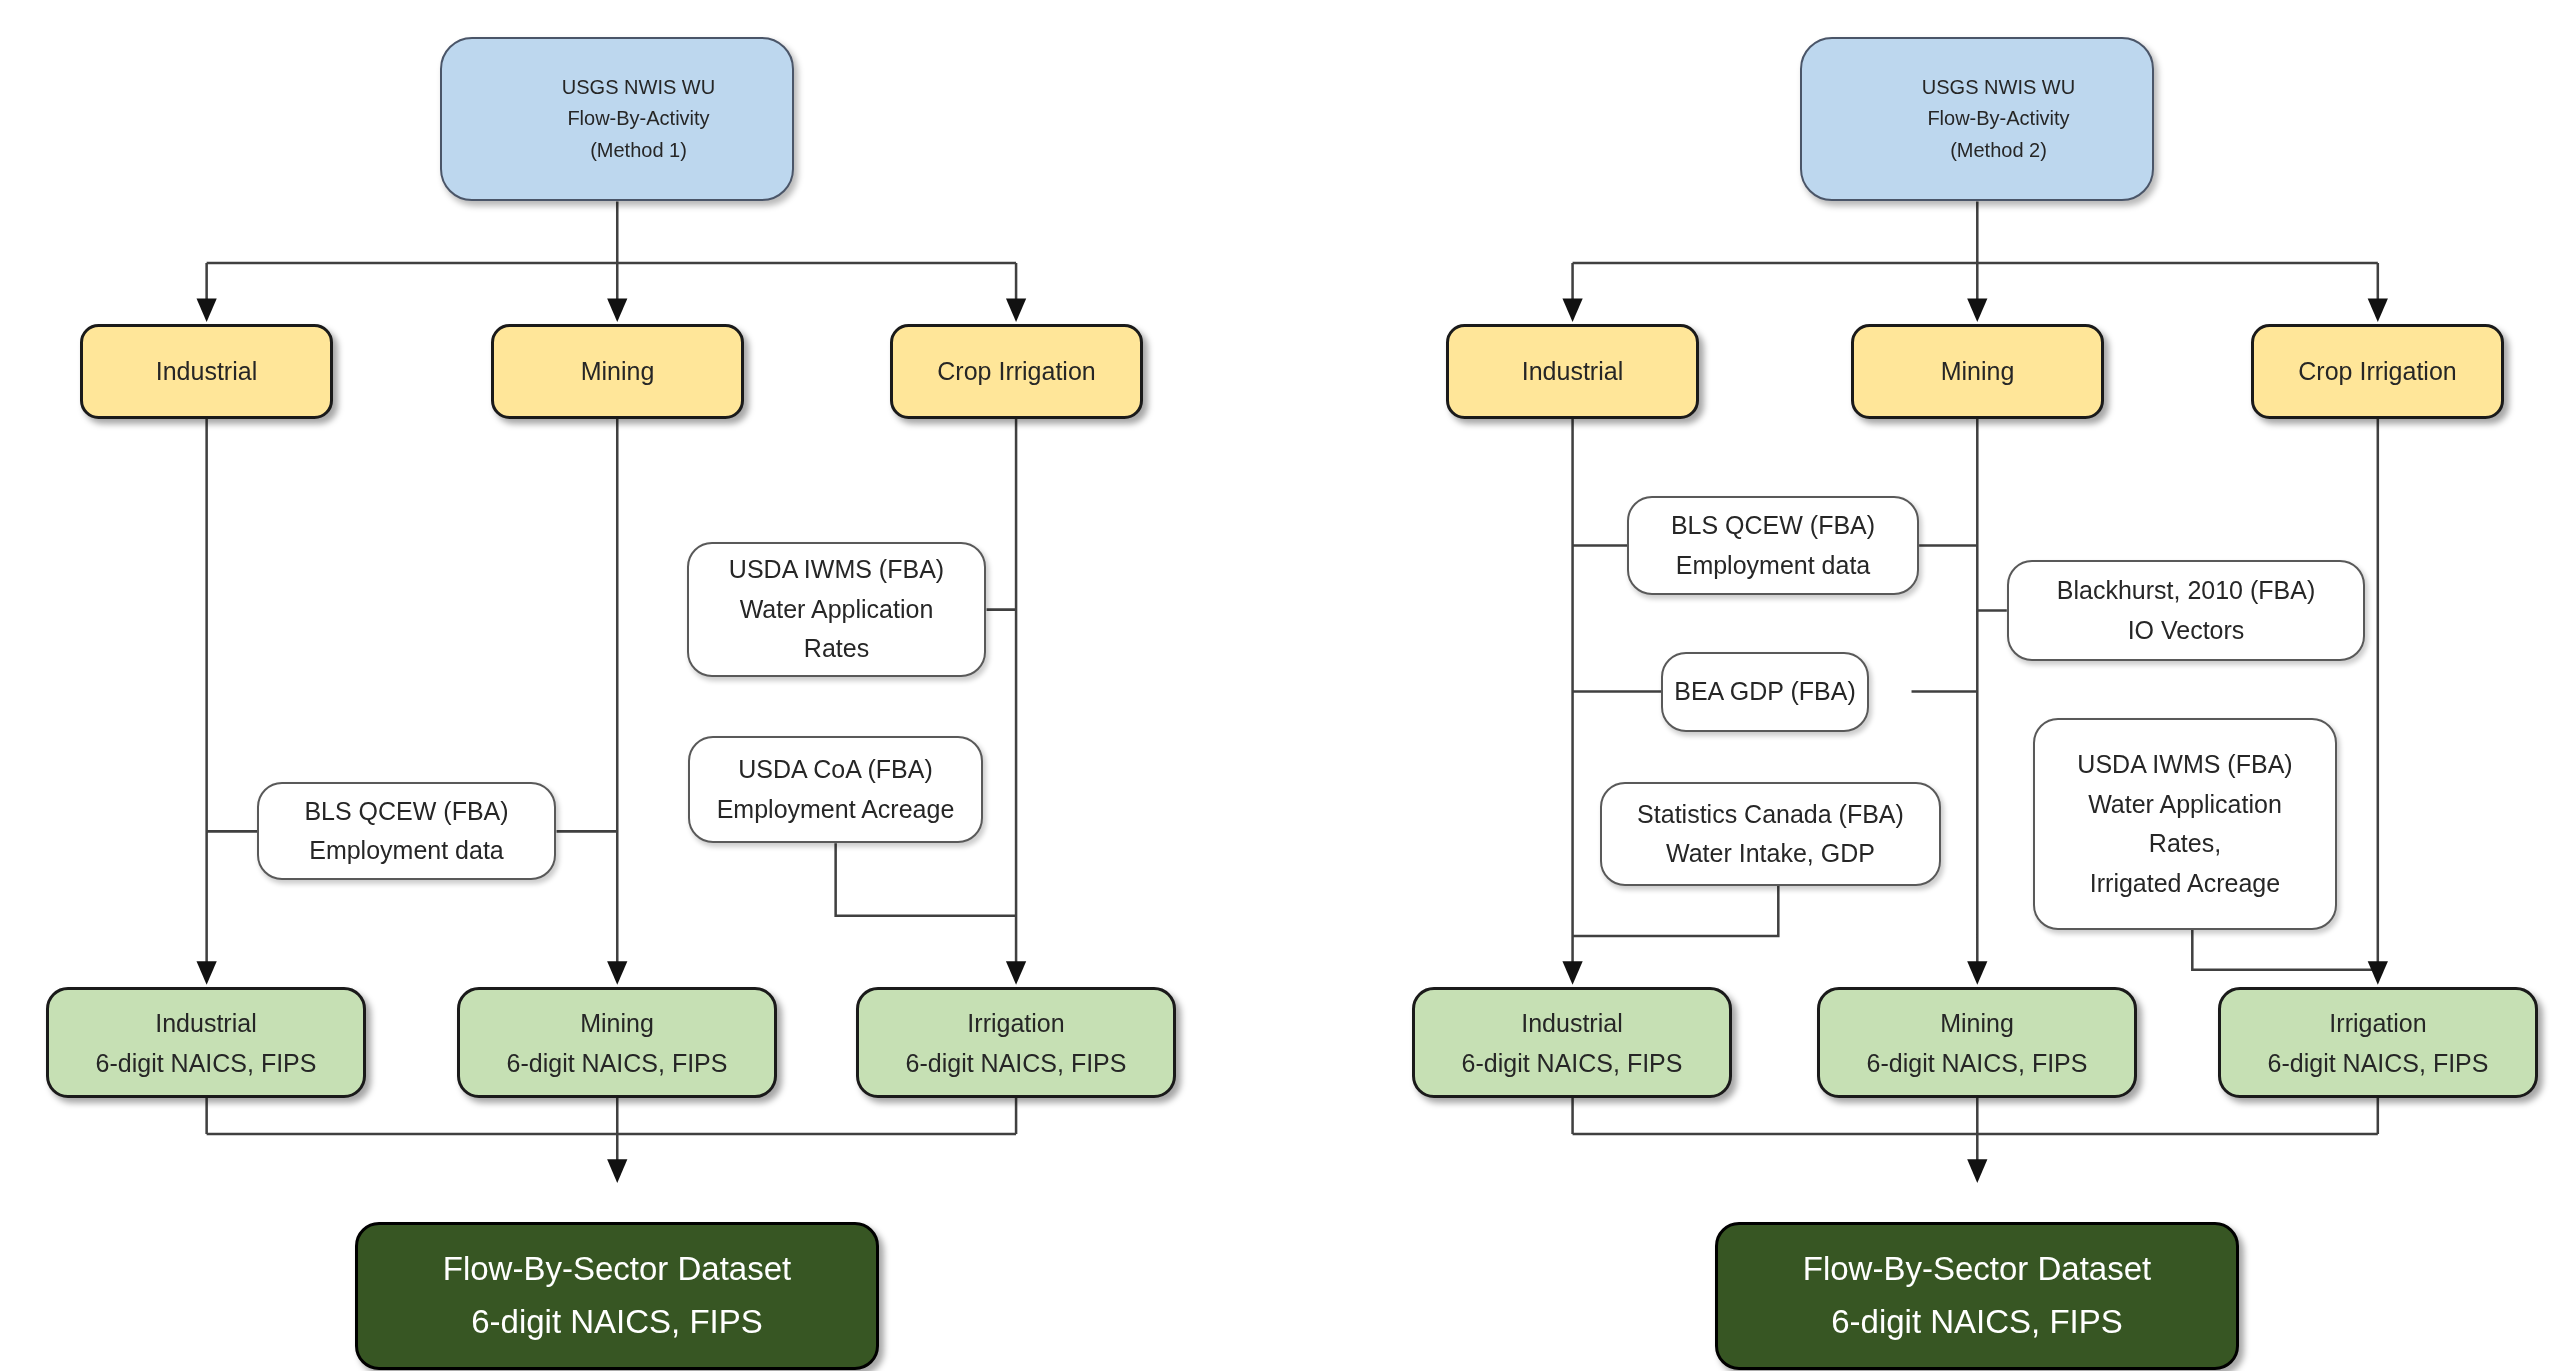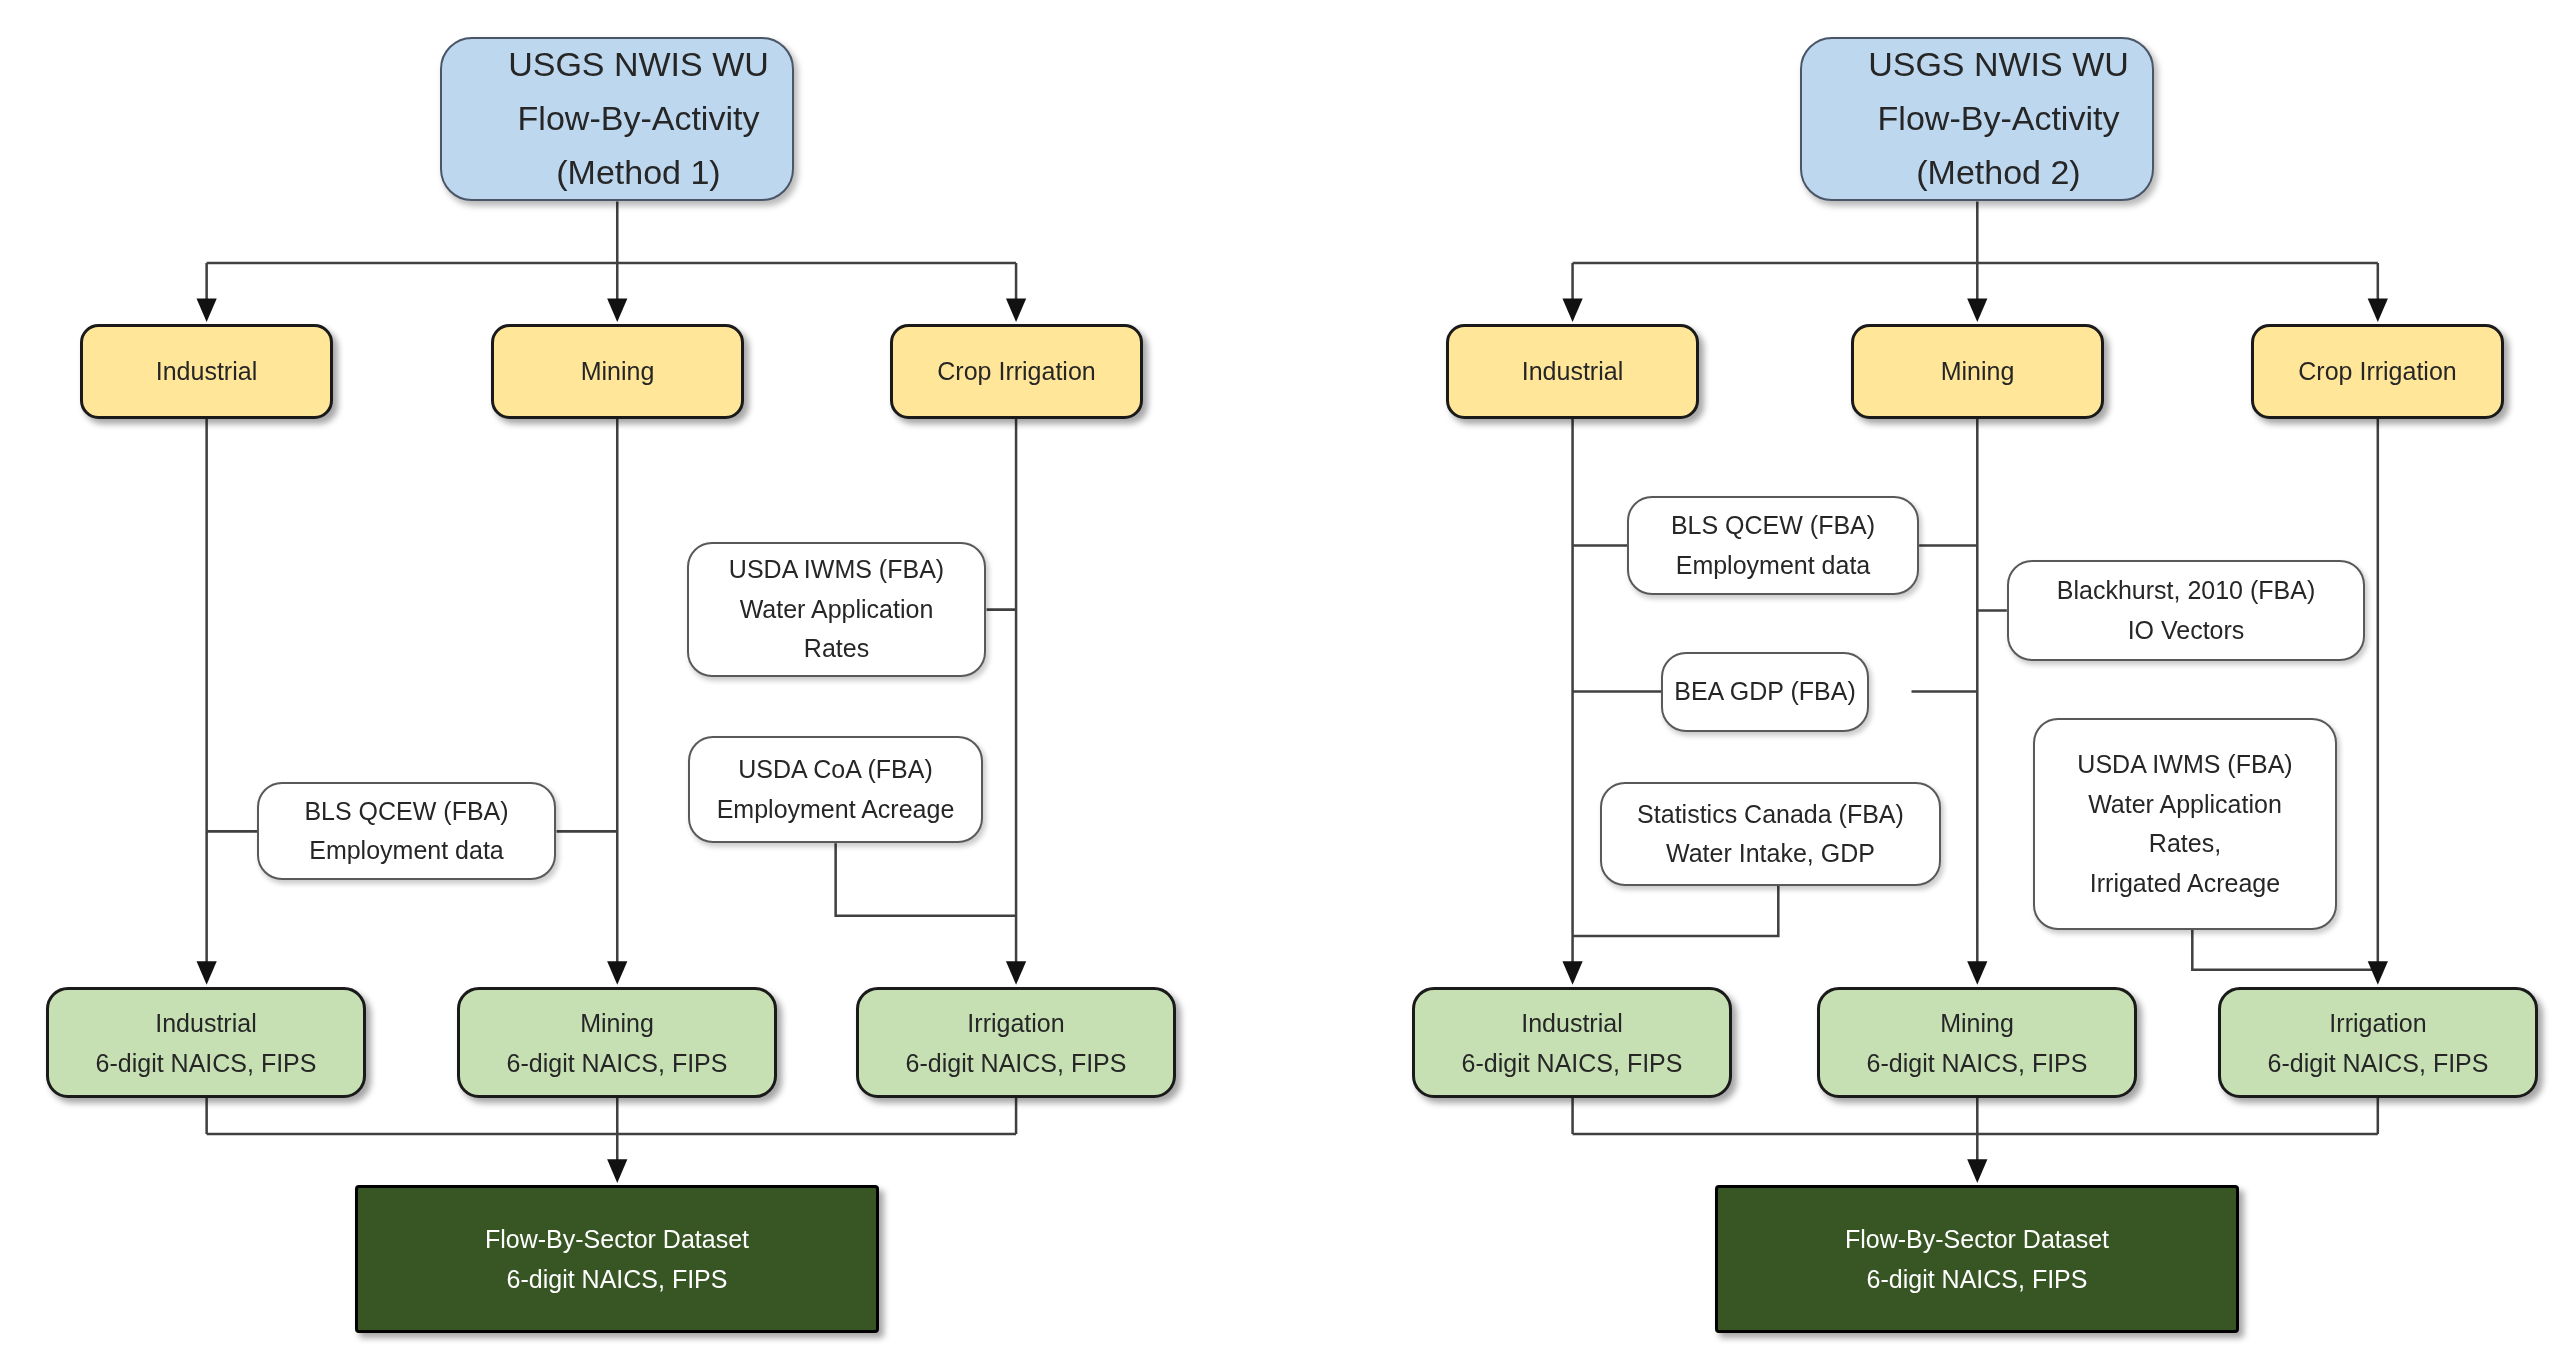--- a/index.html
+++ b/index.html
@@ -19,21 +19,21 @@
     display:flex;align-items:center;justify-content:center;
     text-align:center;
     white-space:pre-line;
     color:var(--text,#262626);
     line-height:1.58;
   }
   .source{
     background:var(--source-fill,#bdd7ee);
     border:2.5px solid var(--source-border,#44546a);
     border-radius:32px;
-    font-size:34px;
+    font-size:20px;
     box-shadow:3.4px 4.2px 6.7px rgba(0,0,0,0.28);
     padding-left:43px;
   }
   .activity{
     background:var(--activity-fill,#ffe699);
     border:3.4px solid var(--activity-border,#1a1a1a);
     border-radius:18.6px;
     font-size:25px;
     box-shadow:4.2px 5px 6.7px rgba(0,0,0,0.35);
   }
@@ -49,25 +49,26 @@
     background:var(--output-fill,#c6e0b4);
     border:3.4px solid var(--output-border,#1a1a1a);
     border-radius:22px;
     font-size:25px;
     line-height:1.6;
     box-shadow:4.2px 5px 6.7px rgba(0,0,0,0.35);
   }
   .sink{
     background:var(--sink-fill,#375623);
     border:3.4px solid var(--sink-border,#000000);
-    border-radius:4px;
-    font-size:25px;
+    border-radius:24px;
+    font-size:33px;
     line-height:1.6;
     color:var(--sink-text,#ffffff);
     box-shadow:4.2px 5px 6.7px rgba(0,0,0,0.35);
+    margin-top:37px;
   }
 </style>
 </head>
 <body>
 
 <div class="canvas">
 
   <svg class="wires" viewBox="0 0 3055 1626" xmlns="http://www.w3.org/2000/svg">
     <g>
       <path class="wire" d="M732 239 V312 M245 312 H1205 M245 312 V356 M732 312 V356 M1205 312 V356

